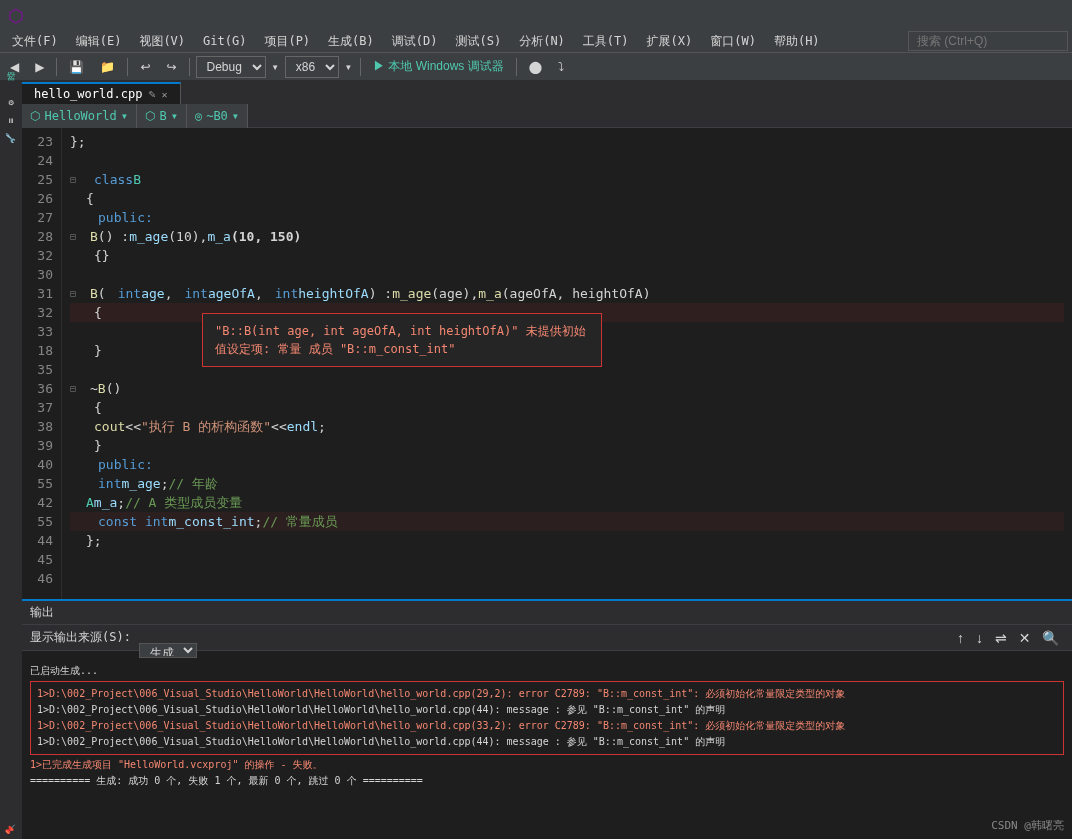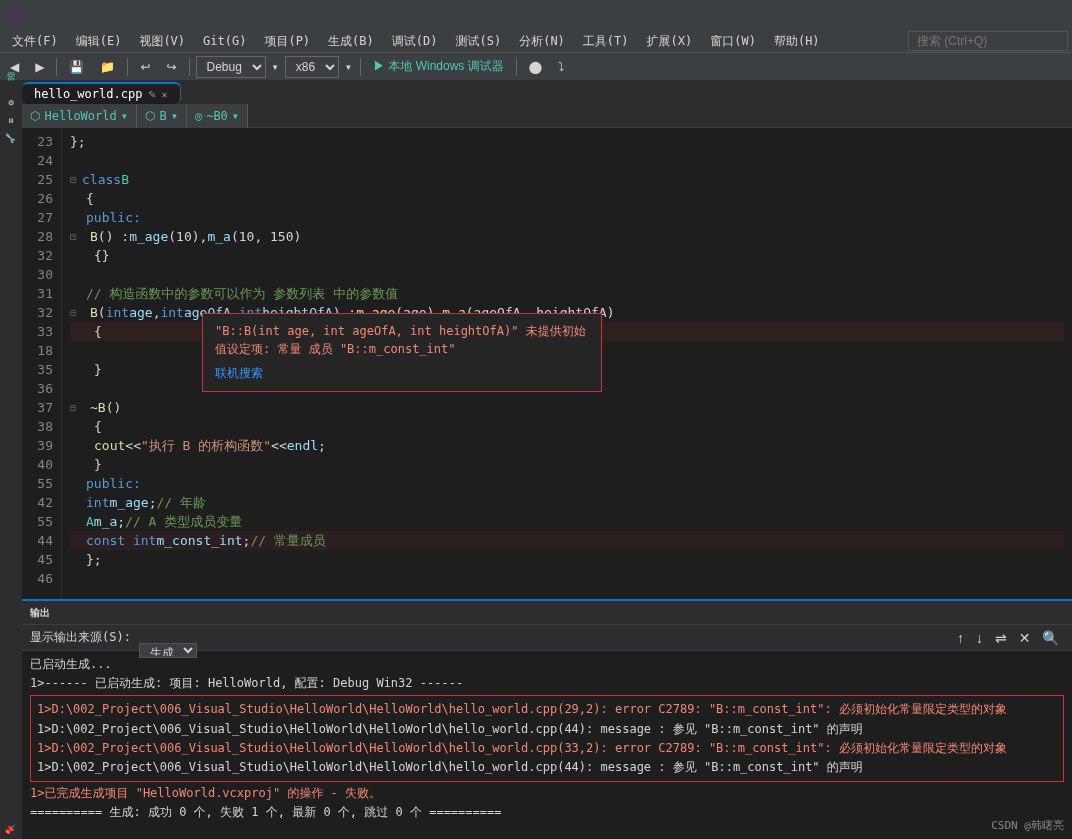--- a/index.html
+++ b/index.html
@@ -129,21 +129,20 @@
       display: flex;
       align-items: center;
       gap: 6px;
       height: 22px;
       cursor: pointer;
     }
     .tab.active {
       background: #1e1e1e;
       color: #fff;
       border-top: 2px solid #007acc;
-      border-radius: 6px;
     }
     .tab-close {
       color: #999;
       font-size: 10px;
       cursor: pointer;
     }
 
     
     #nav-bar {
       background: #2d2d30;
@@ -188,21 +187,21 @@
       flex: 1;
       padding: 4px 8px;
       font-size: 13px;
       line-height: 19px;
       color: #d4d4d4;
       overflow: hidden;
       position: relative;
     }
 
     
-    .kw { color: #569cd6; } 
+    .kw { color: #569cd6; margin-left: 12px; } 
     .fn { color: #dcdcaa; } 
     .str { color: #ce9178; } 
     .cmt { color: #6a9955; }
     .var { color: #9cdcfe; } 
     .class-name { color: #4ec9b0; }
     .macro { color: #dcdcaa; }
 
     
     .fold-indicator {
       color: #666;
@@ -248,22 +247,22 @@
     #output-header {
       background: #2d2d30;
       height: 24px;
       display: flex;
       align-items: center;
       padding: 0 8px;
       border-bottom: 1px solid #3e3e42;
     }
     #output-header span {
       color: #d4d4d4;
-      font-size: 10px;
-      font-weight: bold;
+      font-size: 12px;
+      font-weight: normal;
     }
     #output-toolbar {
       background: #2d2d30;
       height: 26px;
       display: flex;
       align-items: center;
       padding: 0 8px;
       gap: 4px;
       border-bottom: 1px solid #3e3e42;
     }
@@ -286,22 +285,22 @@
       color: #d4d4d4;
       font-size: 14px;
       cursor: pointer;
       padding: 1px 4px;
       background: transparent;
       border: none;
     }
     #output-content {
       flex: 1;
       overflow-y: auto;
-      padding: 4px 8px;
-      font-size: 12px;
+      padding: 12px 8px;
+      font-size: 10px;
       color: #d4d4d4;
       line-height: 1.6;
     }
     .output-normal { color: #d4d4d4; }
     .output-error { color: #f48771; }
 
     
     #output-error-box {
       border: 1px solid #cc3333;
       padding: 4px 6px;
@@ -468,34 +467,30 @@
         </div>
 
         <div class="line">
           <span class="fold-indicator">⊟</span>
           <span style="margin-left:8px;"></span>
           <span class="fn">B</span>
             <span style="color:#d4d4d4;">() : </span>
           <span class="var">m_age</span>
             <span style="color:#d4d4d4;text-align:right;">(10), </span>
           <span class="var">m_a</span>
-            <span style="color:#d4d4d4;">(10, 150)</span>
+            <span style="color:#d4d4d4;font-weight:bold;">(10, 150)</span>
         </div>
 
         <div class="line">
           <span style="margin-left:24px;"></span>
             <span style="color:#d4d4d4;">        {}</span>
         </div>
 
         <div class="line">&nbsp;</div>
 
-        <div class="line">
-          <span style="margin-left:16px;"></span>
-          <span class="cmt">// 构造函数中的参数可以作为 参数列表 中的参数值</span>
-        </div>
 
         <div class="line">
           <span class="fold-indicator">⊟</span>
           <span style="margin-left:8px;"></span>
           <span class="fn">B</span>
             <span style="color:#d4d4d4;">(</span>
             <span class="kw">int </span>
             <span class="var">age</span>
             <span style="color:#d4d4d4;">, </span>
             <span class="kw">int </span>
@@ -510,21 +505,20 @@
             <span style="color:#d4d4d4;">(ageOfA, heightOfA)</span>
         </div>
 
         <div class="line" style="background:rgba(204,51,51,0.1);">
           <span style="margin-left:24px;"></span>
             <span style="color:#d4d4d4;">        {</span>
         </div>
 
         <div id="error-popup">
           <div class="error-text">"B::B(int age, int ageOfA, int heightOfA)" 未提供初始值设定项: 常量 成员 "B::m_const_int"</div>
-          <a class="link-search">联机搜索</a>
         </div>
 
         <div class="line">&nbsp;</div>
 
         <div class="line">
           <span style="margin-left:24px;"></span>
             <span style="color:#d4d4d4;">        }</span>
         </div>
 
         <div class="line">&nbsp;</div>
@@ -607,21 +601,20 @@
         </select>
         <span style="flex:1;"></span>
         <button class="output-icon-btn">↑</button>
         <button class="output-icon-btn">↓</button>
         <button class="output-icon-btn">⇌</button>
         <button class="output-icon-btn">✕</button>
         <button class="output-icon-btn">🔍</button>
       </div>
       <div id="output-content">
         <div class="output-normal">已启动生成...</div>
-        <div class="output-normal">1&gt;------ 已启动生成: 项目: HelloWorld, 配置: Debug Win32 ------</div>
 
         <div id="output-error-box">
           <div class="output-error">1&gt;D:\002_Project\006_Visual_Studio\HelloWorld\HelloWorld\hello_world.cpp(29,2): error C2789: "B::m_const_int": 必须初始化常量限定类型的对象</div>
           <div class="output-normal">1&gt;D:\002_Project\006_Visual_Studio\HelloWorld\HelloWorld\hello_world.cpp(44): message : 参见 "B::m_const_int" 的声明</div>
           <div class="output-error">1&gt;D:\002_Project\006_Visual_Studio\HelloWorld\HelloWorld\hello_world.cpp(33,2): error C2789: "B::m_const_int": 必须初始化常量限定类型的对象</div>
           <div class="output-normal">1&gt;D:\002_Project\006_Visual_Studio\HelloWorld\HelloWorld\hello_world.cpp(44): message : 参见 "B::m_const_int" 的声明</div>
         </div>
 
         <div class="output-error">1&gt;已完成生成项目 "HelloWorld.vcxproj" 的操作 - 失败。</div>
         <div class="output-normal">========== 生成: 成功 0 个, 失败 1 个, 最新 0 个, 跳过 0 个 ==========</div>

